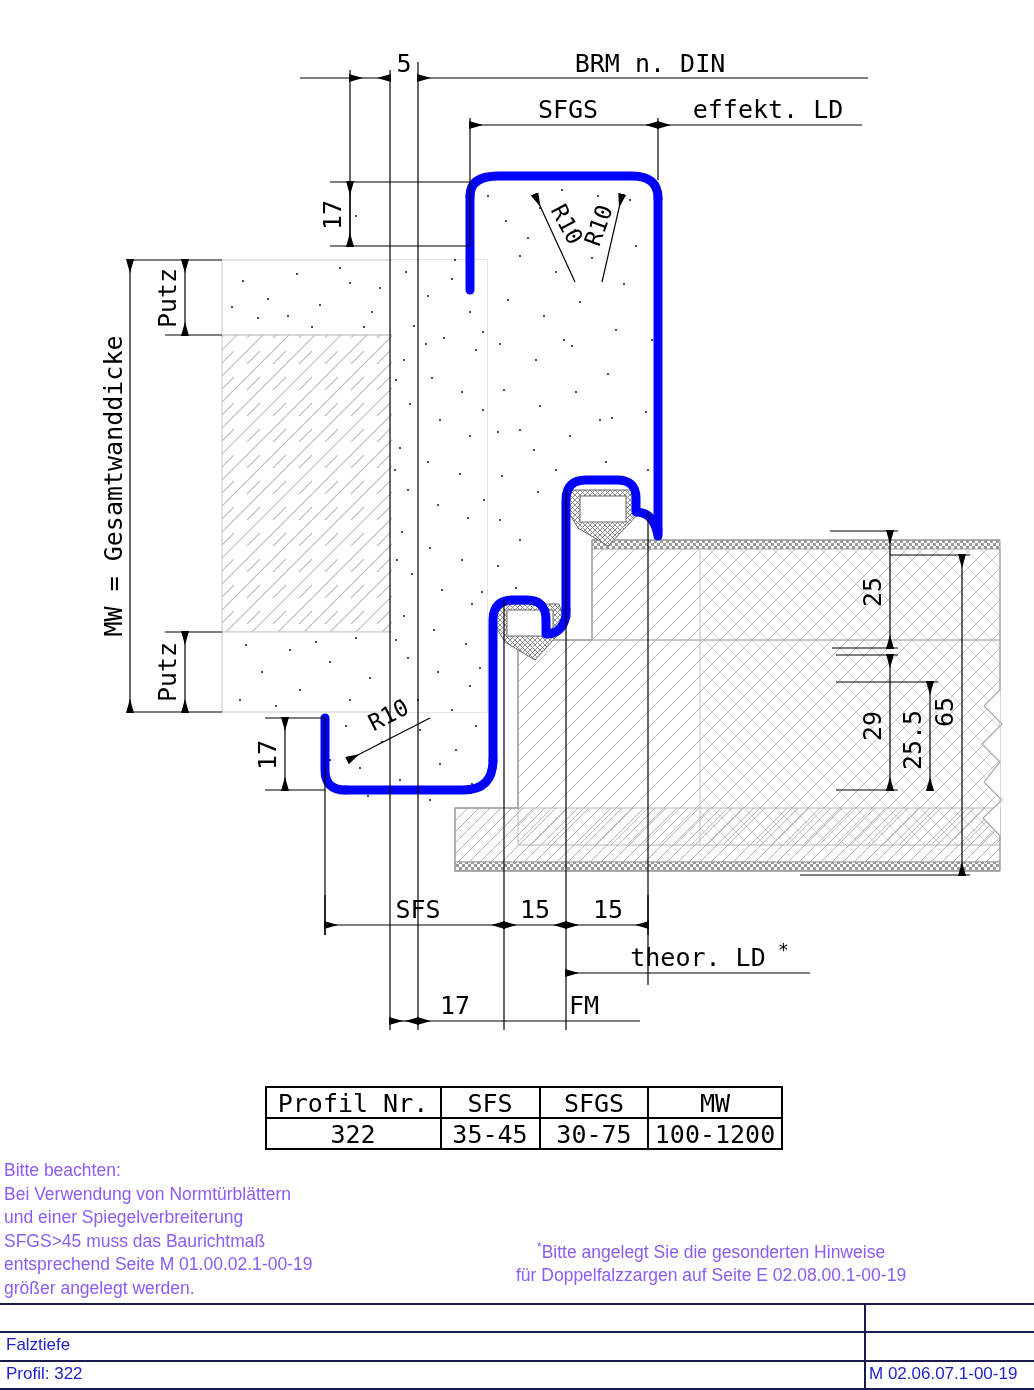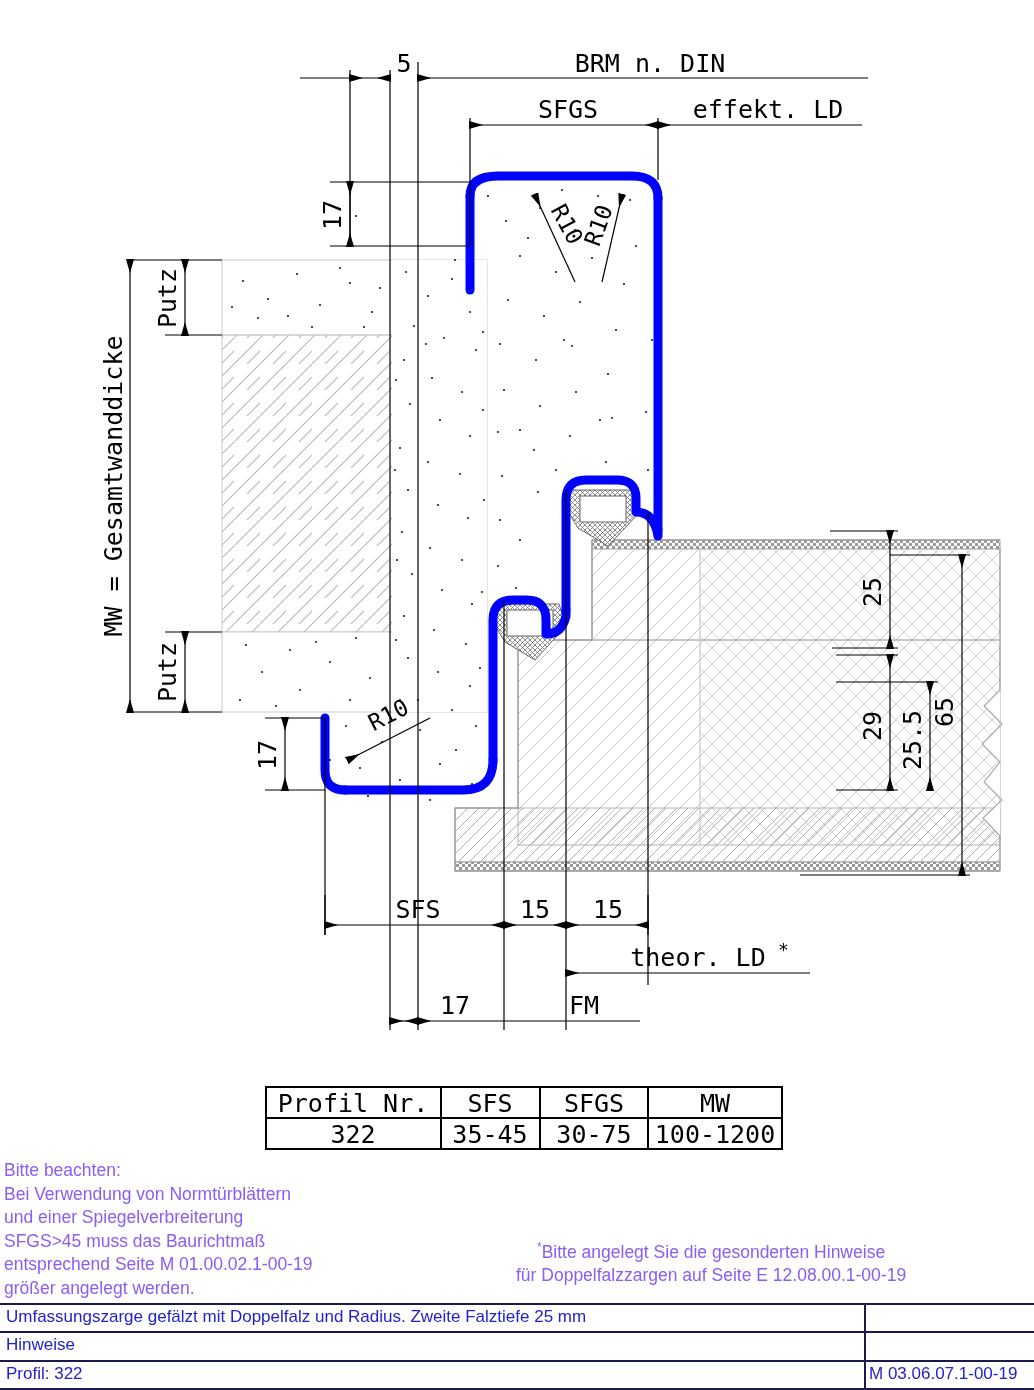--- a/index.html
+++ b/index.html
@@ -375,25 +375,24 @@
 </svg>
 
 <div class="note" id="note-left">Bitte beachten:
 Bei Verwendung von Normtürblättern
 und einer Spiegelverbreiterung
 SFGS&gt;45 muss das Baurichtmaß
 entsprechend Seite M 01.00.02.1-00-19
 größer angelegt werden.</div>
 
 <div class="note" id="note-right"><span class="star">*</span><span>Bitte angelegt Sie die gesonderten Hinweise</span>
-<span>für Doppelfalzzargen auf Seite E 12.08.00.1-00-19</span></div>
+<span>für Doppelfalzzargen auf Seite E 02.08.00.1-00-19</span></div>
 
 <div id="titleblock">
   <div class="hline" style="top:0"></div>
   <div class="hline" style="top:28px"></div>
   <div class="hline" style="top:57px"></div>
   <div class="hline" style="top:85px"></div>
   <div class="vline" style="left:864px"></div>
-  <div class="cell tb-r1">Umfassungszarge gefälzt mit Doppelfalz und Radius. Zweite Falztiefe 25 mm</div>
-  <div class="cell tb-r2">Hinweise</div>
+  <div class="cell tb-r2">Falztiefe</div>
   <div class="cell tb-r3">Profil: 322</div>
-  <div class="cell tb-code">M 03.06.07.1-00-19</div>
+  <div class="cell tb-code">M 02.06.07.1-00-19</div>
 </div>
 
 </body></html>

